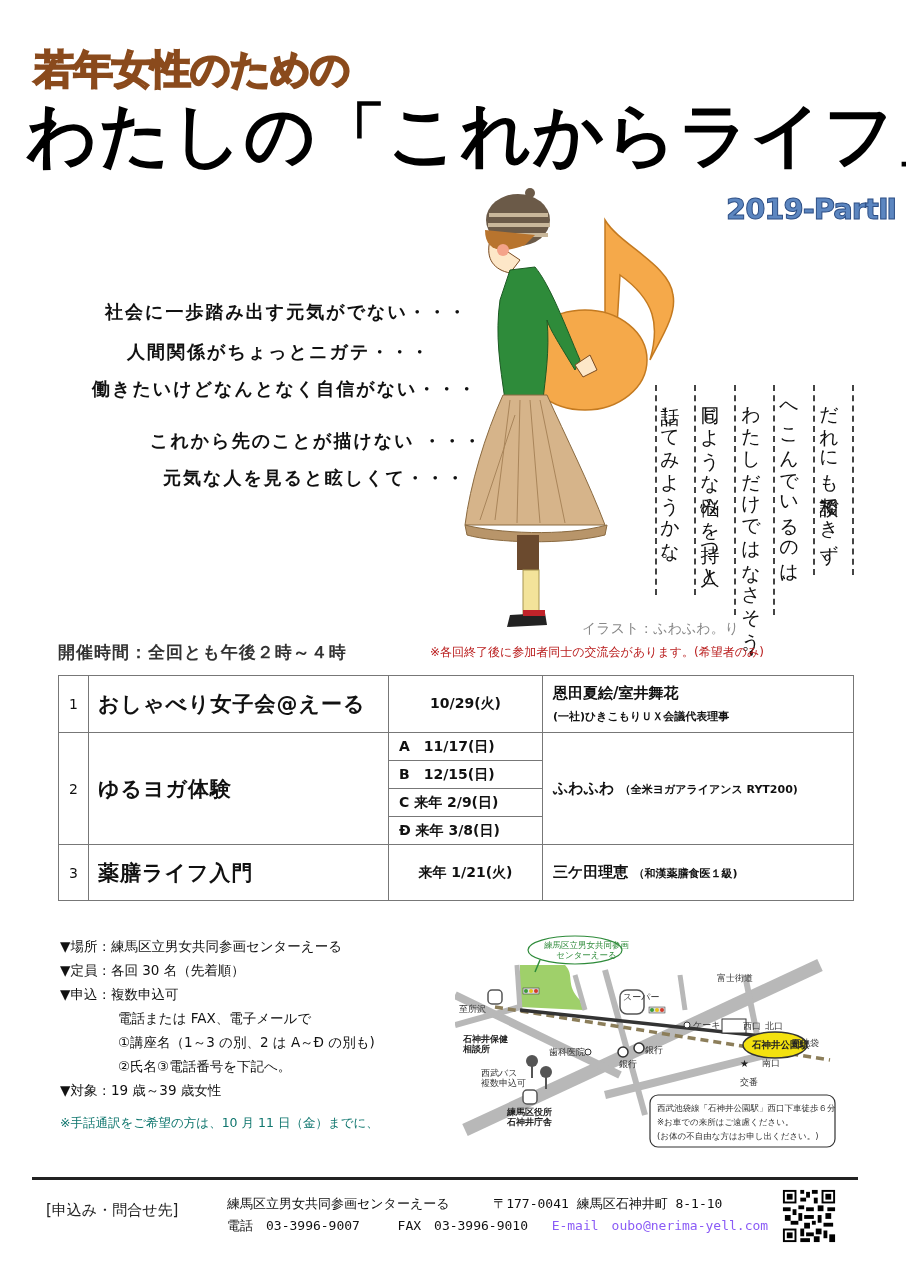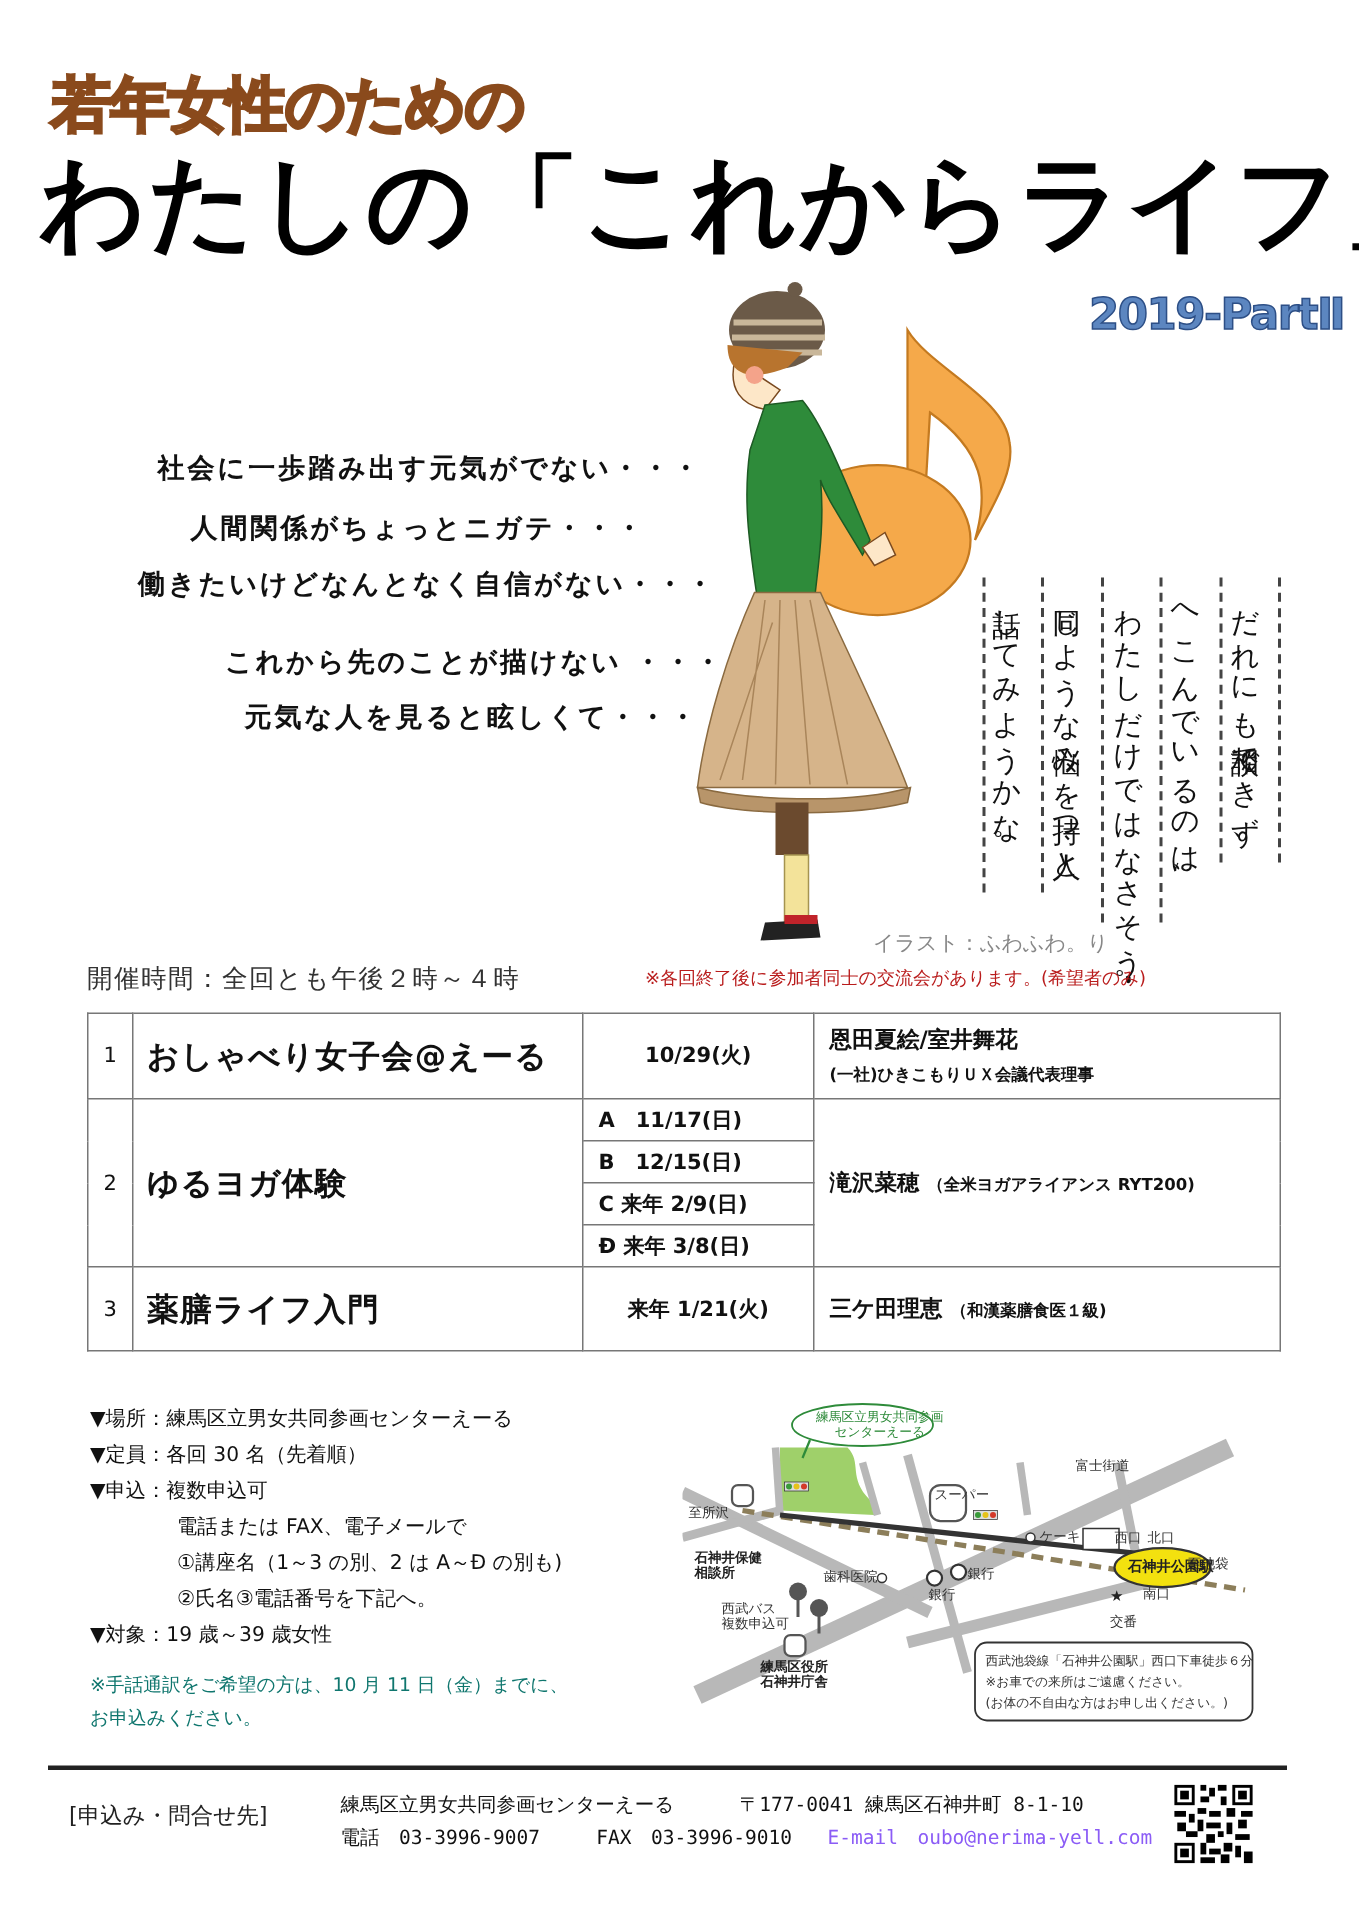--- a/index.html
+++ b/index.html
@@ -19,21 +19,21 @@
   .worry { font-size: 18px; font-weight: bold; letter-spacing: 2px; white-space: nowrap; color: #111; }
 
   
   .vcol { writing-mode: vertical-rl; font-size: 19px; letter-spacing: 1px; white-space: nowrap;
           line-height: 1; color: #111; }
   .vline { border-left: 2px dashed #444; width: 0; }
 
   .credit { left: 582px; top: 620px; font-size: 14px; color: #888; white-space: nowrap; }
 
   
-  .sched-time { left: 58px; top: 641px; font-size: 17px; font-weight: normal; color: #333; white-space: nowrap; letter-spacing: 1px; }
+  .sched-time { left: 58px; top: 641px; font-size: 17px; font-weight: bold; color: #333; white-space: nowrap; letter-spacing: 1px; }
   .sched-note { left: 430px; top: 644px; font-size: 12px; color: #b91c1c; white-space: nowrap; }
 
   
   .tbl { left: 58px; top: 675px; width: 796px; border-collapse: collapse; }
   .tbl td { border: 1.5px solid #777; vertical-align: middle; }
   .c-num { width: 30px; text-align: center; font-size: 14px; }
   .c-title { width: 300px; padding-left: 9px; font-size: 21px; font-weight: bold; letter-spacing: 1px; }
   .c-date { width: 154px; font-size: 14px; font-weight: bold; }
   .c-date.center { text-align: center; }
   .c-date.sub { padding-left: 10px; height: 28px; }
@@ -123,21 +123,21 @@
     <td class="c-lect">
       <div>恩田夏絵/室井舞花</div>
       <div class="lect-small" style="margin-top:6px;">(一社)ひきこもりＵＸ会議代表理事</div>
     </td>
   </tr>
   <tr>
     <td class="c-num" rowspan="4">2</td>
     <td class="c-title" rowspan="4">ゆるヨガ体験</td>
     <td class="c-date sub">A　11/17(日)</td>
     <td class="c-lect" rowspan="4">
-      <span>滝沢菜穂</span>
+      <span>ふわふわ</span>
       <span class="lect-small">（全米ヨガアライアンス RYT200)</span>
     </td>
   </tr>
   <tr>
     <td class="c-date sub">B　12/15(日)</td>
   </tr>
   <tr>
     <td class="c-date sub">C 来年 2/9(日)</td>
   </tr>
   <tr>
@@ -159,21 +159,20 @@
   <div>▼場所：練馬区立男女共同参画センターえーる</div>
   <div>▼定員：各回 30 名（先着順）</div>
   <div>▼申込：複数申込可</div>
   <div class="indent">電話または FAX、電子メールで</div>
   <div class="indent">①講座名（1～3 の別、2 は A～Ð の別も)</div>
   <div class="indent">②氏名③電話番号を下記へ。</div>
   <div>▼対象：19 歳～39 歳女性</div>
 </div>
 <div class="abs notice">
   <div>※手話通訳をご希望の方は、10 月 11 日（金）までに、</div>
-  <div>お申込みください。</div>
 </div>
 
 <div class="abs map">
   <svg width="390" height="215" viewBox="0 0 390 215" style="position:absolute;left:0;top:0;">
 
     <path d="M65 30 L110 30 C120 40 110 50 125 65 L128 75 L65 72 Z" fill="#9fd06a"></path>
 
     <g stroke="#b8b8b8" fill="none">
       <line x1="10" y1="195" x2="365" y2="30" stroke-width="13"></line>
       <line x1="0" y1="60" x2="165" y2="140" stroke-width="8"></line>

